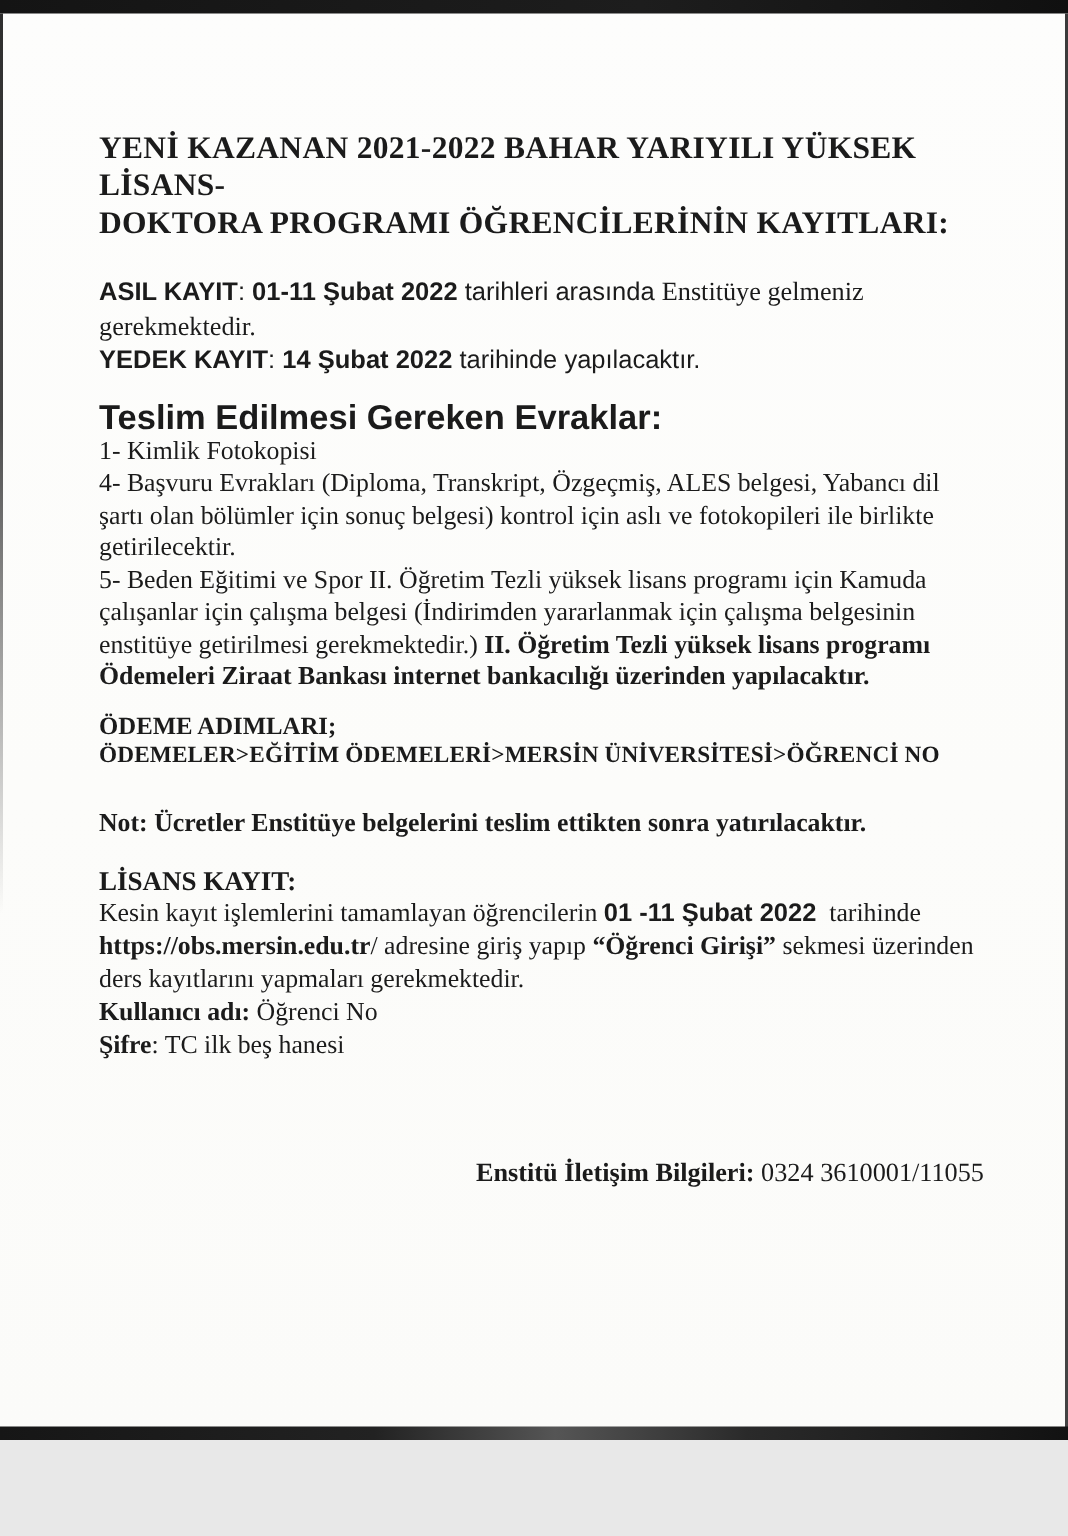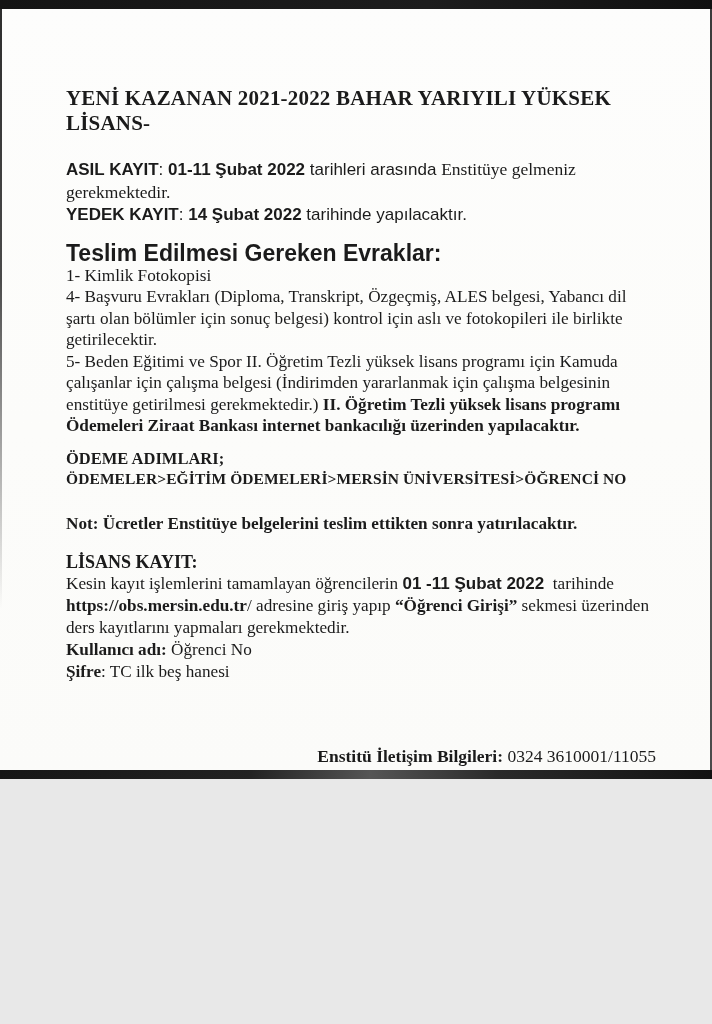--- a/index.html
+++ b/index.html
@@ -1,19 +1,19 @@
 <!DOCTYPE html>
 <html><head>
 <meta charset="utf-8">
 <style>
   html, body { margin: 0; padding: 0; background: #e8e8e8; }
   .page {
     position: relative;
     width: 712px;
-    height: 779px;
+    height: 960px;
     margin: 0 auto;
     background: linear-gradient(180deg, #fdfdfc 0%, #fcfcfa 55%, #fbfbf9 100%);
     color: #1b1b1b;
     font-family: "Liberation Serif", "DejaVu Serif", serif;
     overflow: hidden;
   }
   
   .bar-top {
     position: absolute; top: 0; left: 0; width: 712px; height: 9px;
     background: linear-gradient(90deg, #141414 0%, #1d1d1d 60%, #101010 100%);
@@ -70,20 +70,21 @@
 
 <div class="page">
   <div class="bar-top"></div>
   <div class="edge-left"></div>
   <div class="edge-right"></div>
 
   <div class="content">
 
     <h1 class="title">
         <span>YENİ KAZANAN 2021-2022 BAHAR YARIYILI YÜKSEK LİSANS-</span>
+        <span>DOKTORA PROGRAMI ÖĞRENCİLERİNİN KAYITLARI:</span>
       </h1>
 
     <p class="reg-par"><span class="b">ASIL KAYIT</span><span>: </span><span class="b">01-11 Şubat 2022</span><span> tarihleri arasında </span><span class="serif">Enstitüye gelmeniz gerekmektedir.</span><br><span class="b">YEDEK KAYIT</span><span>: </span><span class="b">14 Şubat 2022</span><span> tarihinde yapılacaktır.</span></p>
 
     <p class="doc-heading">Teslim Edilmesi Gereken Evraklar:</p>
     <p class="doc-item">1- Kimlik Fotokopisi</p>
     <p class="doc-item">4- Başvuru Evrakları (Diploma,  Transkript,  Özgeçmiş, ALES belgesi, Yabancı dil şartı olan bölümler için sonuç belgesi) kontrol için aslı ve fotokopileri ile birlikte getirilecektir.</p>
     <p class="doc-item"><span>5- Beden Eğitimi ve Spor II. Öğretim Tezli yüksek lisans programı için Kamuda çalışanlar için çalışma belgesi (İndirimden yararlanmak için çalışma belgesinin enstitüye getirilmesi gerekmektedir.) </span><span class="b">II. Öğretim Tezli yüksek lisans programı Ödemeleri Ziraat Bankası internet bankacılığı üzerinden yapılacaktır.</span></p>
 
     <p class="pay-steps">ÖDEME ADIMLARI;</p>

